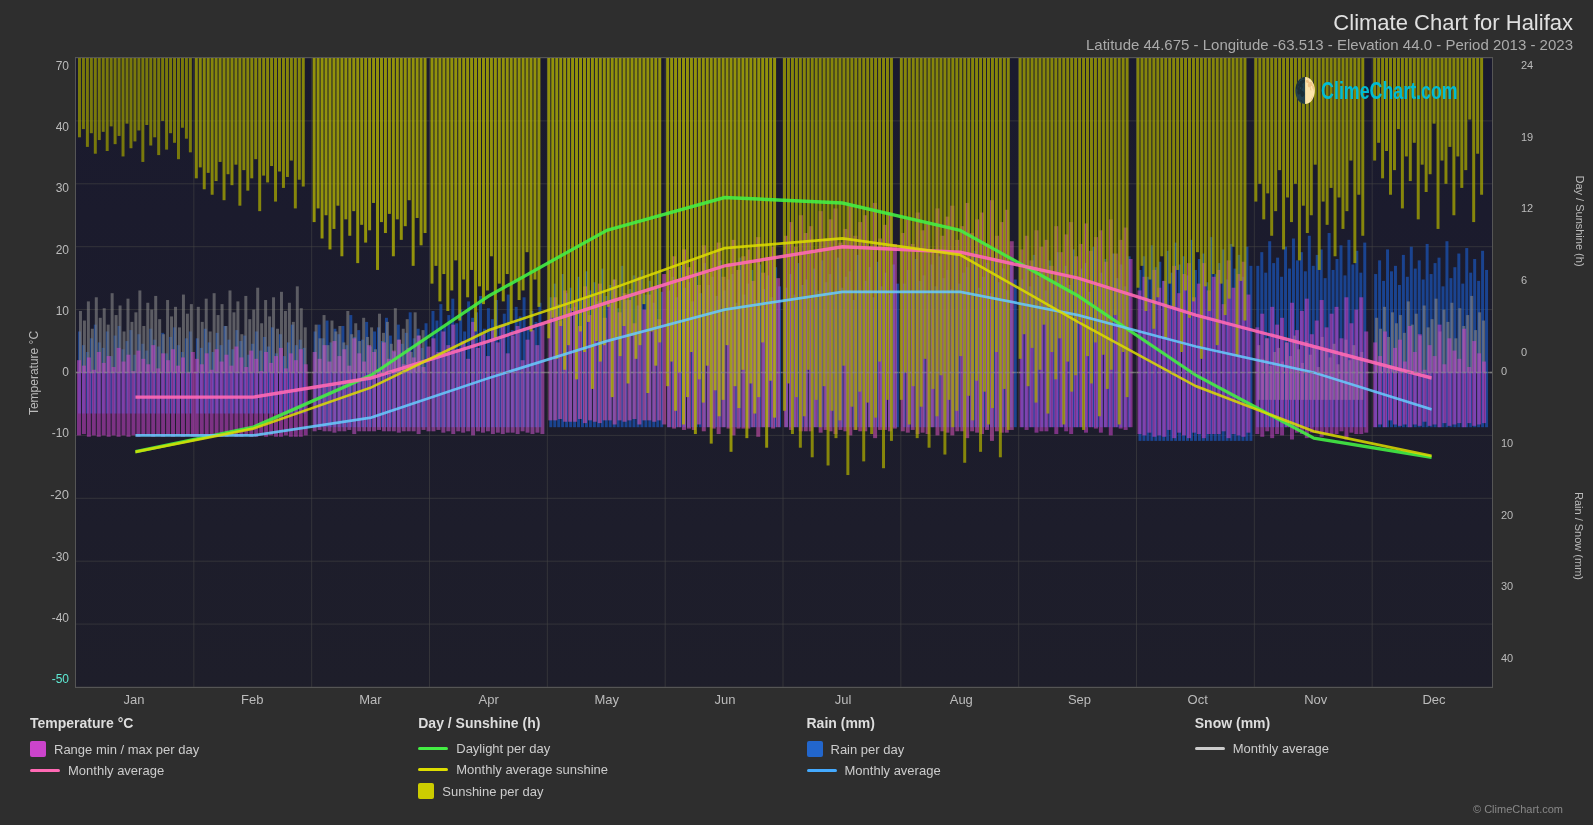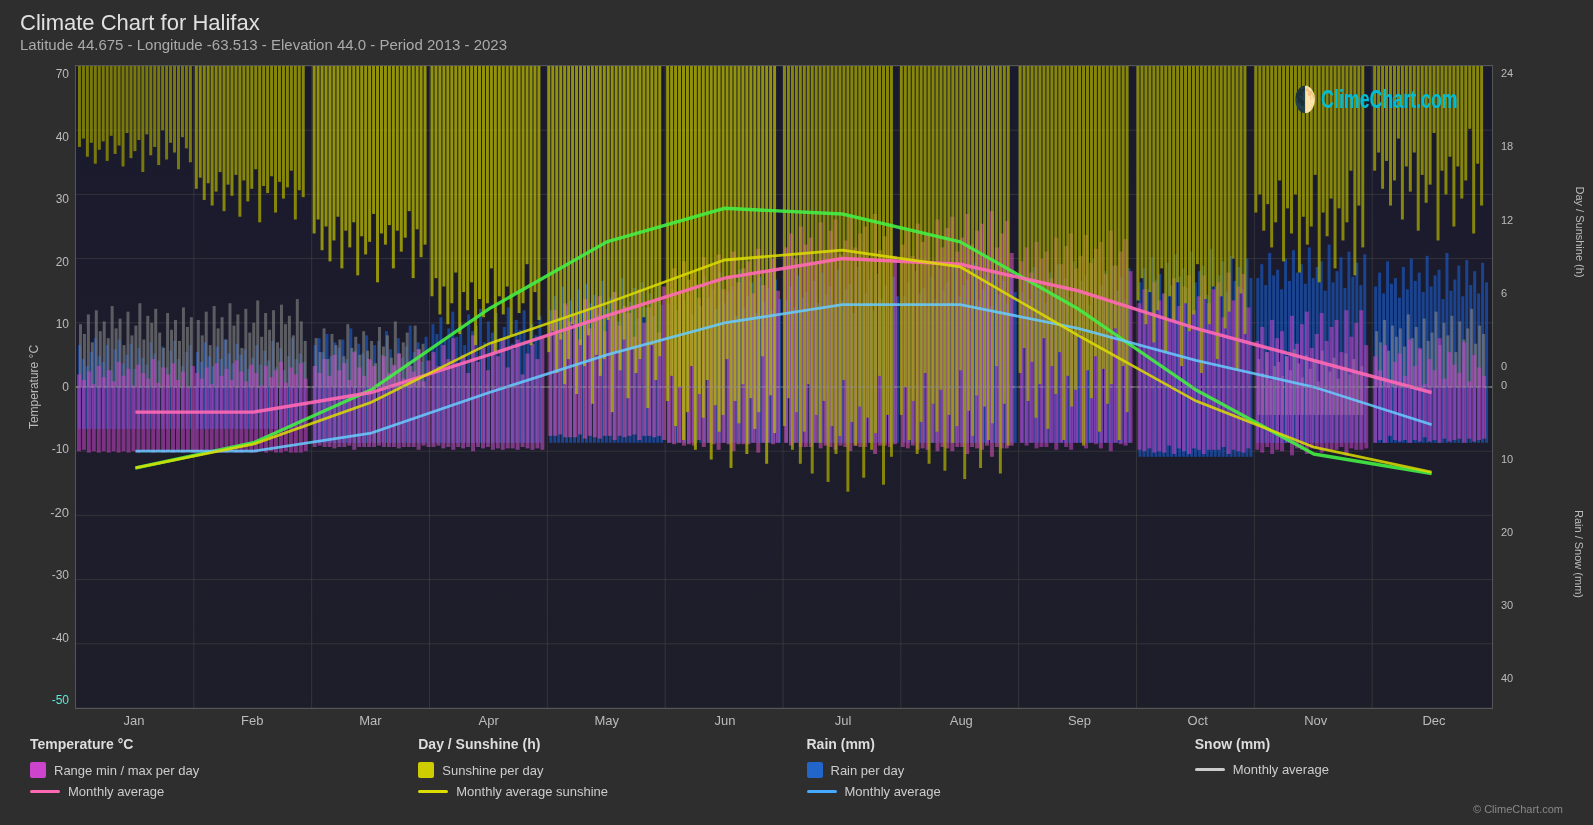--- a/index.html
+++ b/index.html
@@ -13,22 +13,22 @@
     }
     .page-wrapper {
       width: 1593px;
       height: 825px;
       background: #2e2e2e;
       display: flex;
       flex-direction: column;
       padding: 10px 20px 10px 20px;
     }
     .title-section {
-      text-align: left;
-      margin-bottom: 12px;
+      text-align: right;
+      margin-bottom: 4px;
     }
     .main-title {
       color: #e0e0e0;
       font-size: 22px;
       font-weight: normal;
     }
     .subtitle {
       color: #aaa;
       font-size: 15px;
     }
@@ -1431,23 +1431,23 @@
 
         <circle cx="68" cy="530" r="12" fill="none"></circle>
         <text x="48" y="537" font-size="18" fill="#00bcd4" font-weight="bold" font-family="Arial">🌓 ClimeChart.com</text>
 
         <text x="1230" y="30" font-size="18" fill="#00bcd4" font-weight="bold" font-family="Arial">🌓 ClimeChart.com</text>
       </svg>
     </div>
 
     <div class="y-axis-right">
 
-      <div style="display:flex;flex-direction:column;justify-content:space-between;height:48%;padding:2px 0 2px 8px;">
+      <div style="display:flex;flex-direction:column;justify-content:space-between;height:48%;padding:2px 0 2px 8px;margin-left:20px;">
         <span style="font-size:11px;color:#bbb">24</span>
-        <span style="font-size:11px;color:#bbb">18</span>
+        <span style="font-size:11px;color:#bbb">19</span>
         <span style="font-size:11px;color:#bbb">12</span>
         <span style="font-size:11px;color:#bbb">6</span>
         <span style="font-size:11px;color:#bbb">0</span>
       </div>
 
       <div style="display:flex;flex-direction:column;justify-content:space-between;height:48%;padding:2px 0 2px 8px;margin-top:4%">
         <span style="font-size:11px;color:#bbb">0</span>
         <span style="font-size:11px;color:#bbb">10</span>
         <span style="font-size:11px;color:#bbb">20</span>
         <span style="font-size:11px;color:#bbb">30</span>
@@ -1484,26 +1484,30 @@
       </div>
       <div class="legend-item">
         <div class="legend-line" style="background:#ff69b4"></div>
         <span>Monthly average</span>
       </div>
     </div>
 
     <div class="legend-col">
       <div class="legend-col-title">Day / Sunshine (h)</div>
       <div class="legend-item">
-        <div class="legend-bar" style="background:#cccc00"></div>
-        <span>Sunshine per day</span>
+        <div class="legend-line" style="background:#44ee44"></div>
+        <span>Daylight per day</span>
       </div>
       <div class="legend-item">
         <div class="legend-line" style="background:#dddd00"></div>
         <span>Monthly average sunshine</span>
+      </div>
+      <div class="legend-item">
+        <div class="legend-bar" style="background:#cccc00"></div>
+        <span>Sunshine per day</span>
       </div>
     </div>
 
     <div class="legend-col">
       <div class="legend-col-title">Rain (mm)</div>
       <div class="legend-item">
         <div class="legend-bar" style="background:#2266cc"></div>
         <span>Rain per day</span>
       </div>
       <div class="legend-item">

